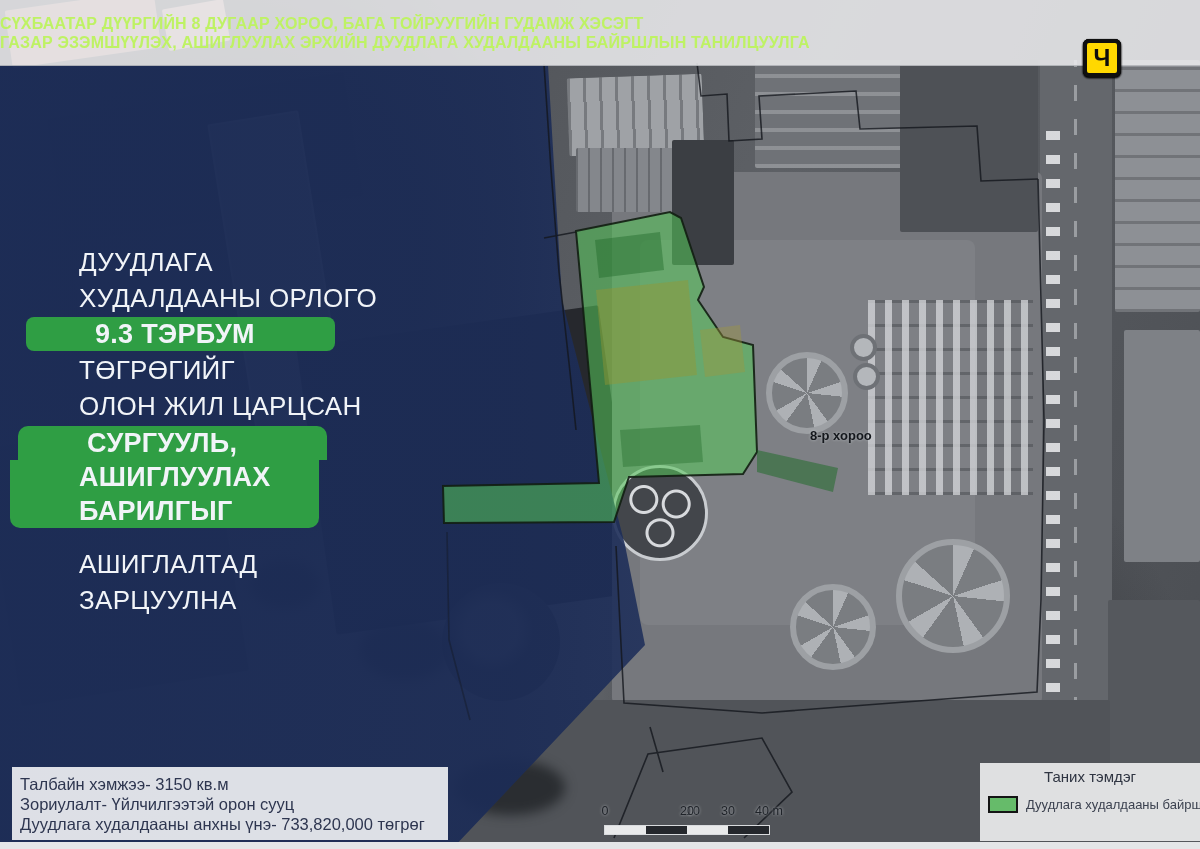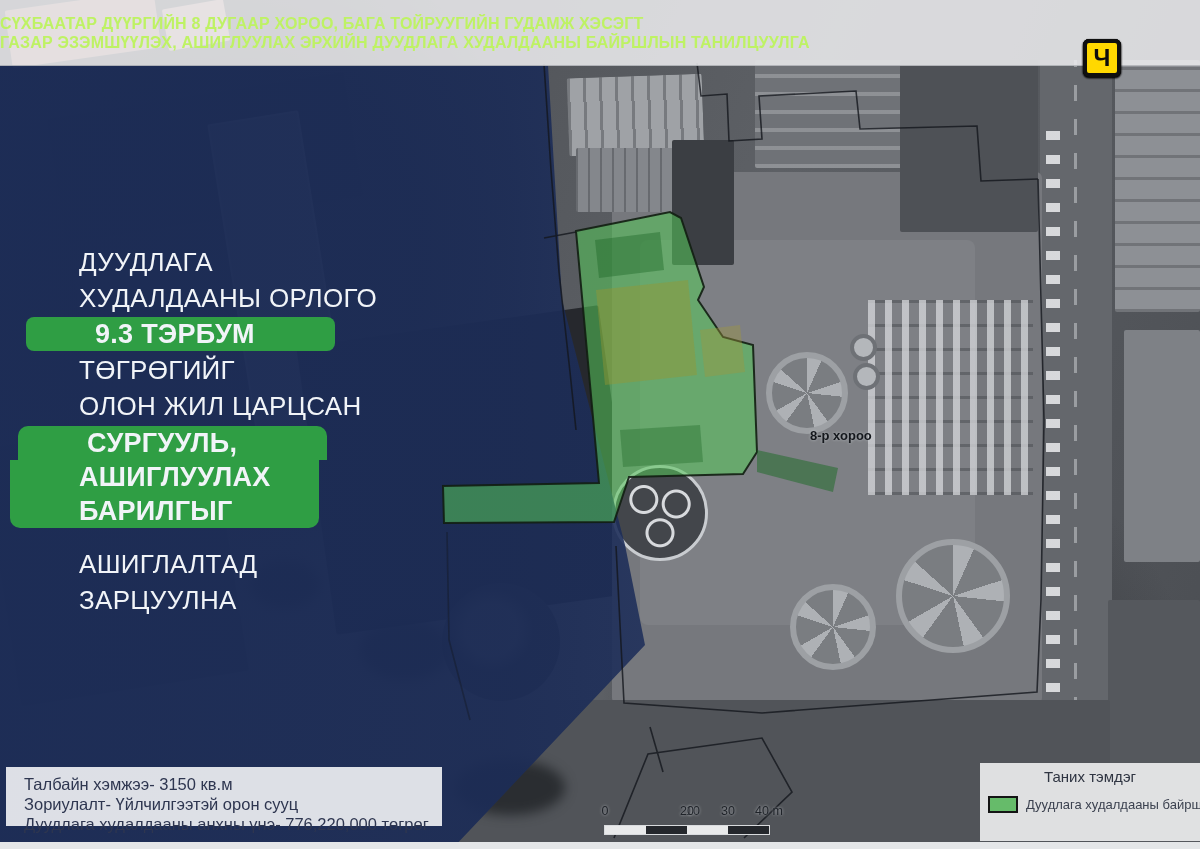--- a/index.html
+++ b/index.html
@@ -103,22 +103,22 @@
   
   #scalebar{left:596px;top:804px;width:184px;height:36px;}
   #scalebar .tick{position:absolute;top:0;width:40px;text-align:center;color:#1f2329;
         font-size:12.5px;font-weight:500;text-shadow:0 0 3px rgba(205,208,212,.8);}
   #scalebar .bar{position:absolute;left:9px;top:22px;width:164px;height:8px;
         outline:1px solid #d8dadd;display:flex;}
   #scalebar .seg{position:static;width:41px;height:8px;}
   .seg.w{background:#e8e9ea;} .seg.k{background:#24272c;}
 
   
-  #infobox{left:6px;top:767px;width:436px;height:59px;background:rgba(255,255,255,.85);
-        padding:7px 10px 0 18px;}
+  #infobox{left:12px;top:767px;width:436px;height:73px;background:rgba(255,255,255,.85);
+        padding:7px 10px 0 8px;}
   #infobox .iline{position:static;display:block;color:#2e3650;font-size:16.5px;
         line-height:20px;font-weight:500;white-space:nowrap;}
 
   
   #legend{left:980px;top:763px;width:220px;height:78px;background:rgba(255,255,255,.82);
         padding:5px 0 0 0;}
   #legend .ltitle{position:static;display:block;text-align:center;color:#2f3542;
         font-weight:400;font-size:15px;line-height:18px;}
   .lrow{position:absolute;left:8px;width:210px;height:20px;}
   .lrow .sw{position:absolute;left:0;top:1px;width:30px;height:17px;border:2px solid #141414;}
@@ -227,21 +227,21 @@
       <div class="seg w"></div>
       <div class="seg k"></div>
       <div class="seg w"></div>
       <div class="seg k"></div>
     </div>
   </div>
 
   <div id="infobox">
     <span class="iline">Талбайн хэмжээ- 3150 кв.м</span>
     <span class="iline">Зориулалт- Үйлчилгээтэй орон сууц</span>
-    <span class="iline">Дуудлага худалдааны анхны үнэ- 776,220,000 төгрөг</span>
+    <span class="iline">Дуудлага худалдааны анхны үнэ- 733,820,000 төгрөг</span>
   </div>
 
   <div id="legend">
     <span class="ltitle">Таних тэмдэг</span>
     <div class="lrow" id="lrow1">
       <div class="sw green"></div>
       <span class="llabel">Дуудлага худалдааны байршил</span>
     </div>
   </div>
 

